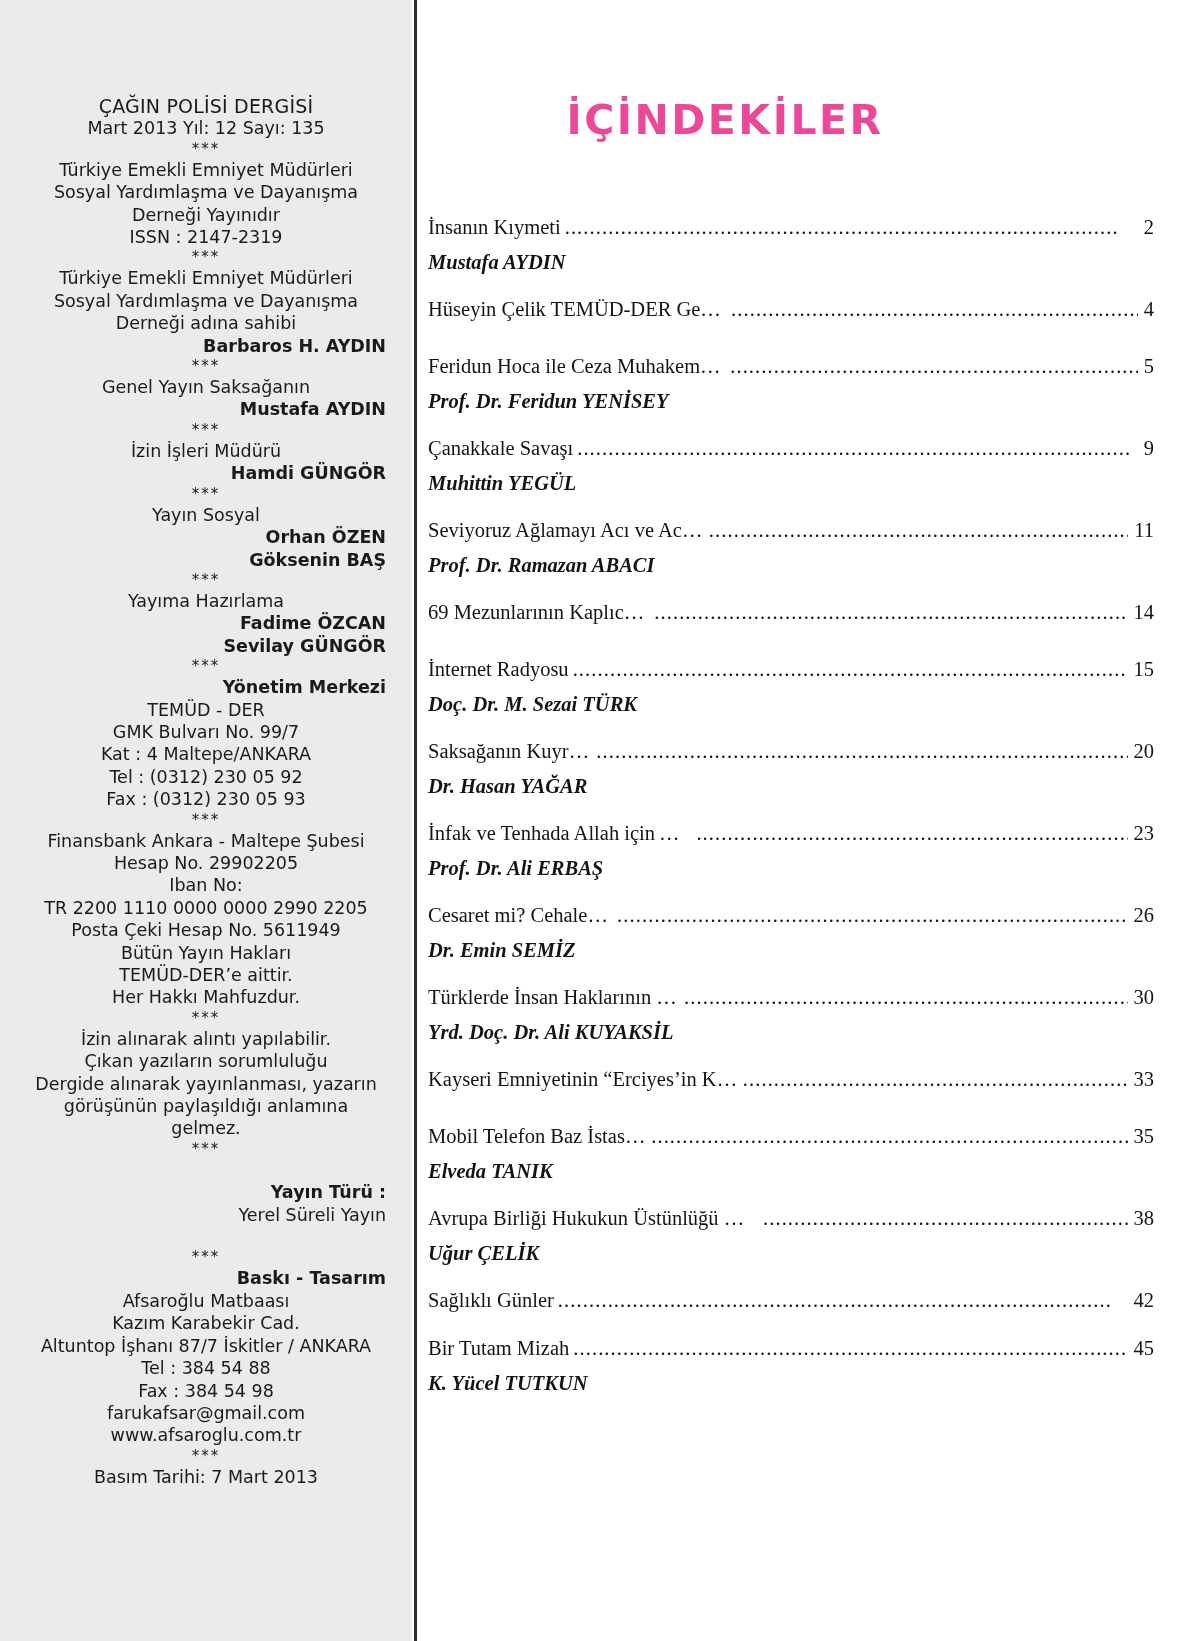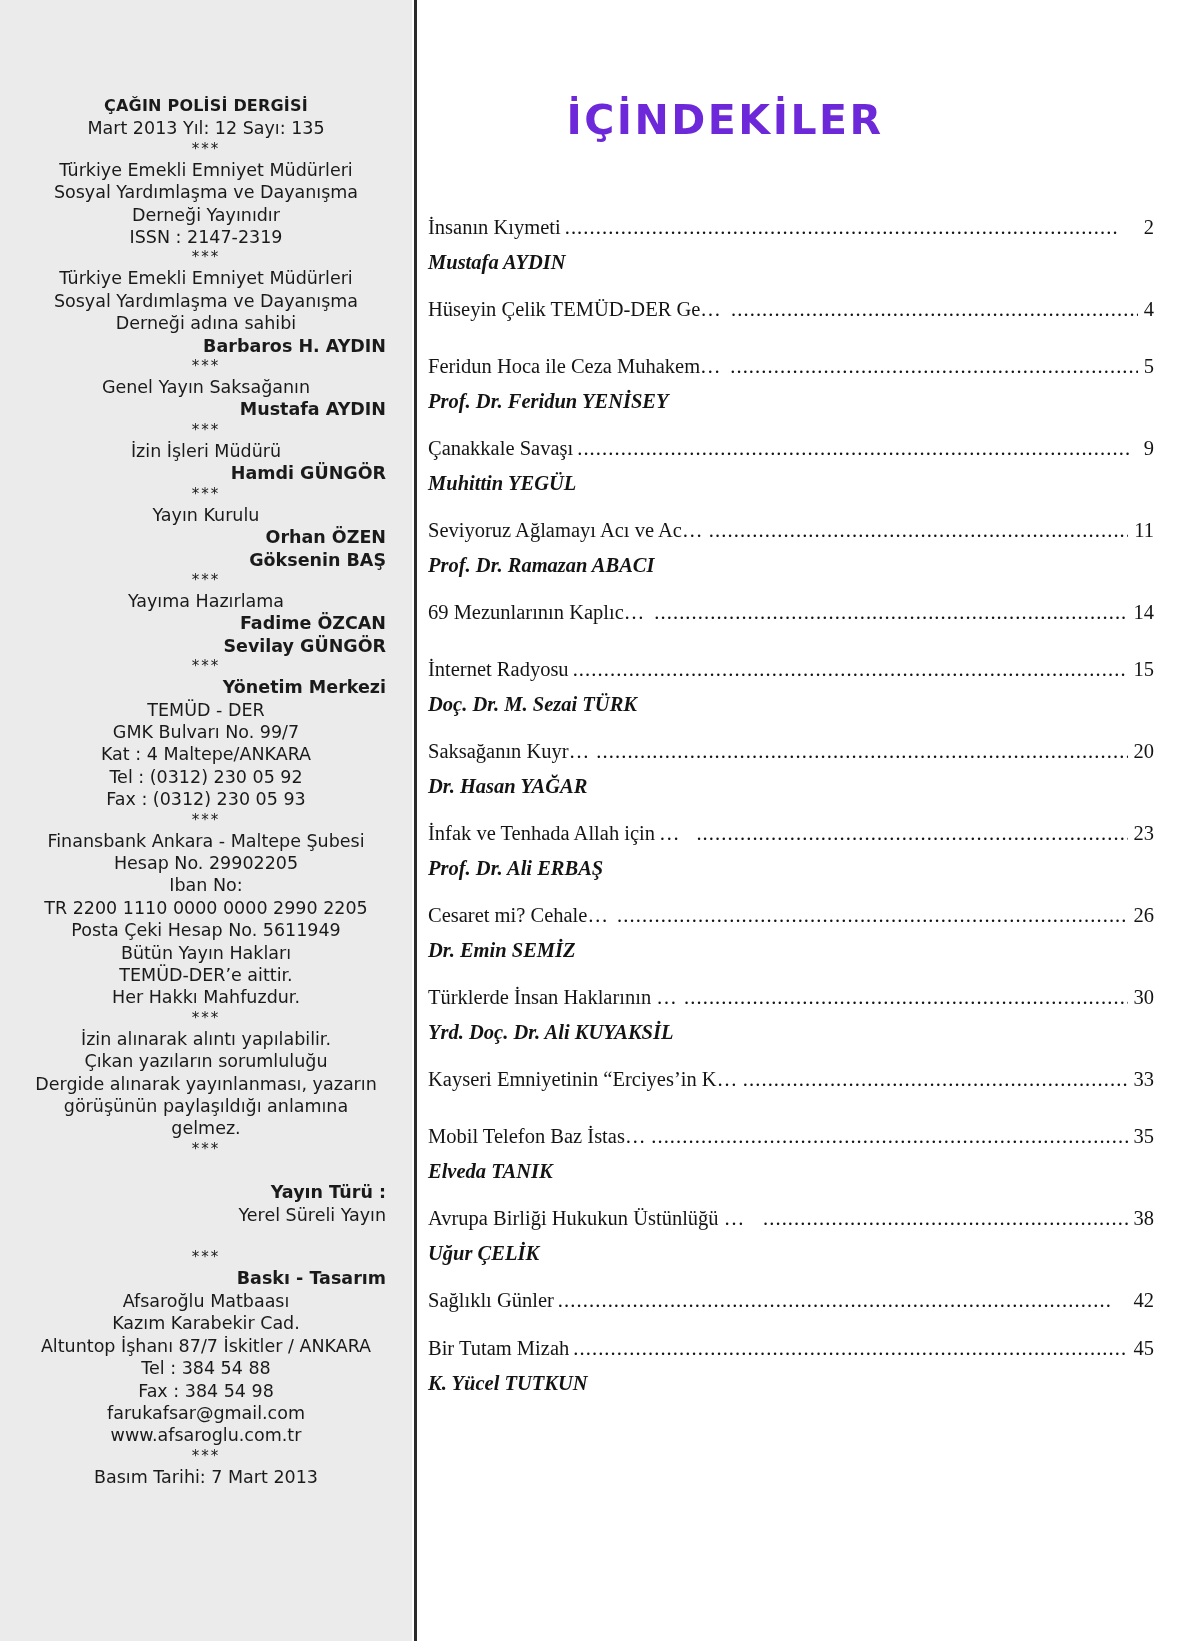--- a/index.html
+++ b/index.html
@@ -39,22 +39,22 @@
   .masthead .sep {
     letter-spacing: 2px;
     font-size: 15px;
     line-height: 19px;
     color: #1a1a1a;
   }
   .masthead .line {
     white-space: pre-wrap;
   }
   .masthead .title {
-    font-weight: bold;
-    font-size: 16px;
+    font-weight: normal;
+    font-size: 19px;
     letter-spacing: .2px;
   }
 
   
   .vrule {
     position: absolute;
     left: 414px;
     top: 0;
     width: 3px;
     height: 1641px;
@@ -67,21 +67,21 @@
     left: 428px;
     top: 0;
     width: 744px;
     height: 1641px;
     padding: 96px 0 0 0;
     box-sizing: border-box;
   }
   .contents h1 {
     margin: 0 0 70px 0;
     text-align: center;
-    color: #6d28d9;
+    color: #ec4899;
     font-family: "DejaVu Sans", sans-serif;
     font-weight: bold;
     font-size: 41px;
     letter-spacing: 2.5px;
     padding-right: 150px;
   }
   .toc {
     padding-right: 18px;
   }
   .entry {
@@ -144,21 +144,21 @@
     <div class="line">Sosyal Yardımlaşma ve Dayanışma</div>
     <div class="line">Derneği adına sahibi</div>
     <div class="line bold">Barbaros H. AYDIN</div>
     <div class="line sep">***</div>
     <div class="line">Genel Yayın Saksağanın</div>
     <div class="line bold">Mustafa AYDIN</div>
     <div class="line sep">***</div>
     <div class="line">İzin İşleri Müdürü</div>
     <div class="line bold">Hamdi GÜNGÖR</div>
     <div class="line sep">***</div>
-    <div class="line">Yayın Kurulu</div>
+    <div class="line">Yayın Sosyal</div>
     <div class="line bold">Orhan ÖZEN</div>
     <div class="line bold">Göksenin BAŞ</div>
     <div class="line sep">***</div>
     <div class="line">Yayıma Hazırlama</div>
     <div class="line bold">Fadime ÖZCAN</div>
     <div class="line bold">Sevilay GÜNGÖR</div>
     <div class="line sep">***</div>
     <div class="line bold">Yönetim Merkezi</div>
     <div class="line">TEMÜD - DER</div>
     <div class="line">GMK Bulvarı No. 99/7</div>

